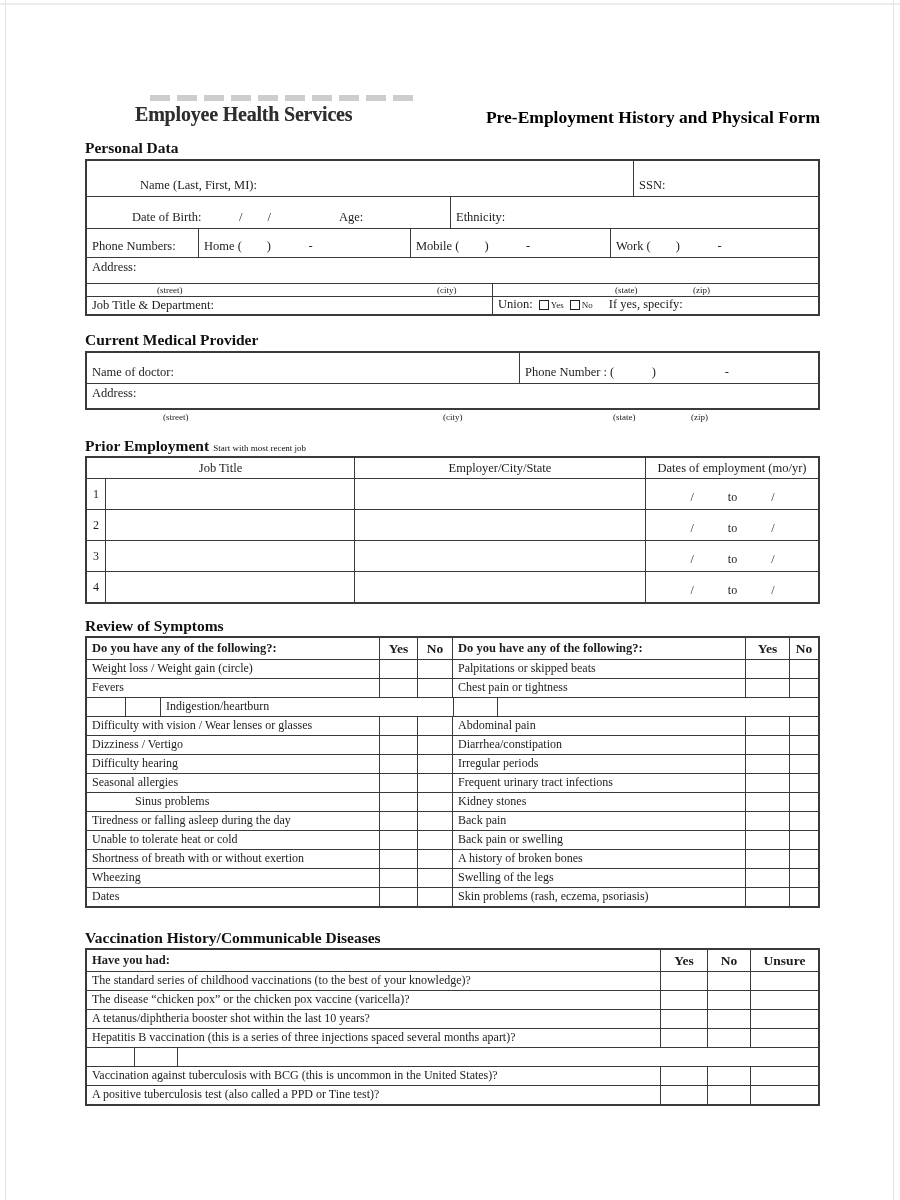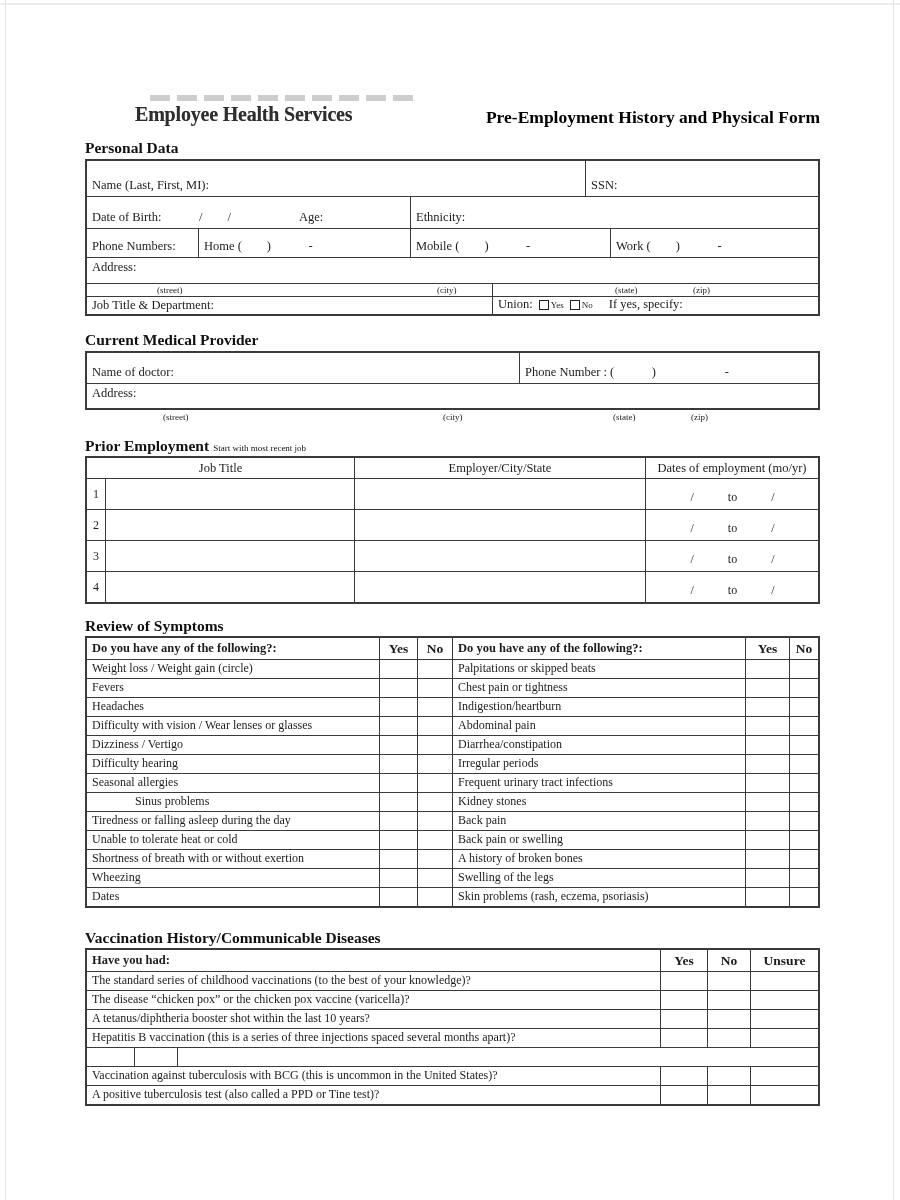--- a/index.html
+++ b/index.html
@@ -83,25 +83,25 @@
   <div class="edge-right"></div>
 
   <div class="redacted-line"></div>
   <div class="logo-text">Employee Health Services</div>
   <div class="form-title">Pre-Employment History and Physical Form</div>
 
   <div class="sec-heading" style="top:139px;">Personal Data</div>
 
   <div class="box" style="top:159px;">
     <div class="frow h35">
-      <div class="fcell" style="width:498px;">Name (Last, First, MI):</div>
+      <div class="fcell" style="width:498px;margin-left:48px;">Name (Last, First, MI):</div>
       <div class="fcell grow">SSN:</div>
     </div>
     <div class="frow h32">
-      <div class="fcell pre" style="width:323px;">Date of Birth:            /        /                      Age:</div>
+      <div class="fcell pre" style="width:323px;margin-left:40px;">Date of Birth:            /        /                      Age:</div>
       <div class="fcell grow">Ethnicity:</div>
     </div>
     <div class="frow h29">
       <div class="fcell" style="width:111px;">Phone Numbers:</div>
       <div class="fcell pre" style="width:212px;">Home (        )            -</div>
       <div class="fcell pre" style="width:200px;">Mobile (        )            -</div>
       <div class="fcell pre grow">Work (        )            -</div>
     </div>
     <div class="frow h26">
       <div class="fcell grow" style="align-items:flex-start;padding-top:2px;">Address:</div>
@@ -222,21 +222,20 @@
     </div>
     <div class="frow h19">
       <div class="fcell vcenter sym-text" style="width:292px;">Fevers</div>
       <div class="fcell" style="width:38px;"></div>
       <div class="fcell" style="width:35px;"></div>
       <div class="fcell vcenter sym-text" style="width:293px;">Chest pain or tightness</div>
       <div class="fcell" style="width:44px;"></div>
       <div class="fcell grow"></div>
     </div>
     <div class="frow h19">
-      <div class="fcell vcenter sym-text" style="width:292px;">Headaches</div>
       <div class="fcell" style="width:38px;"></div>
       <div class="fcell" style="width:35px;"></div>
       <div class="fcell vcenter sym-text" style="width:293px;">Indigestion/heartburn</div>
       <div class="fcell" style="width:44px;"></div>
       <div class="fcell grow"></div>
     </div>
     <div class="frow h19">
       <div class="fcell vcenter sym-text" style="width:292px;">Difficulty with vision / Wear lenses or glasses</div>
       <div class="fcell" style="width:38px;"></div>
       <div class="fcell" style="width:35px;"></div>

